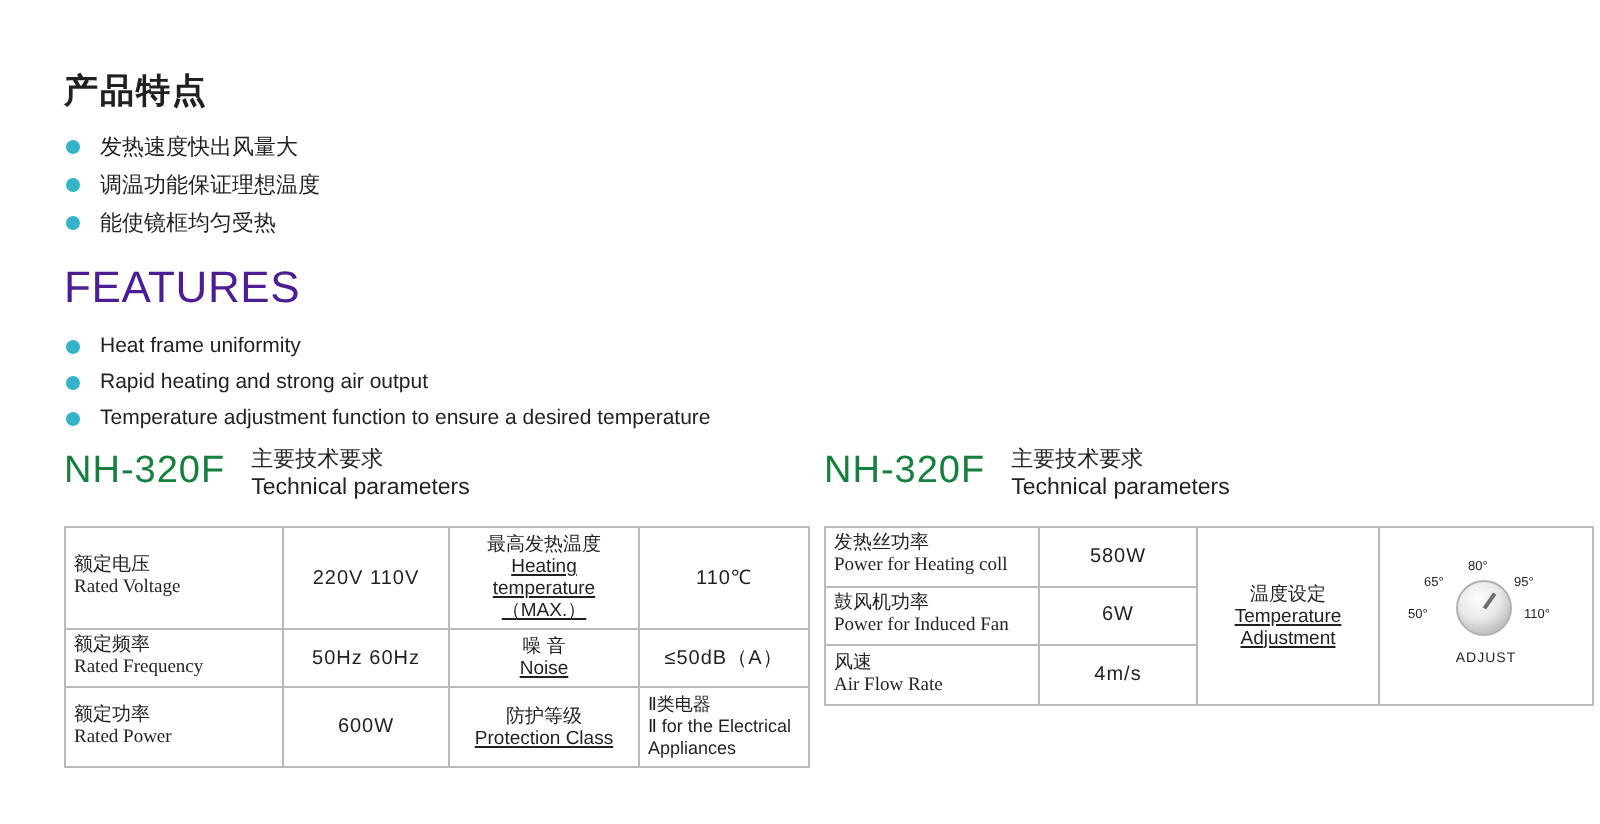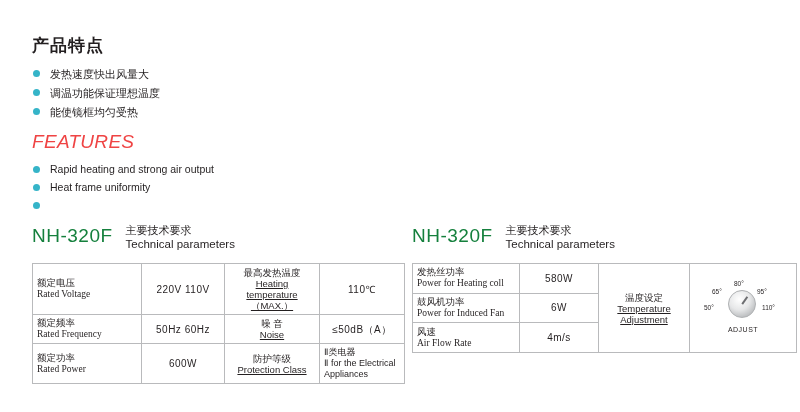--- a/index.html
+++ b/index.html
@@ -30,27 +30,26 @@
   }
   .features-title-cn {
     font-size: 17px;
     font-weight: bold;
     letter-spacing: 1px;
     color: #231f20;
     margin: 0 0 9px 0;
     line-height: 1.2;
   }
   .features-title-en {
-    font-size: 19px;
+    font-size: 22px;
     font-weight: normal;
-    color: #ef4444;
+    color: #4c1d95;
     margin: 10px 0 7px 0;
     line-height: 1.2;
     letter-spacing: 0.3px;
-    font-style: italic;
   }
   ul.bullets {
     list-style: none;
     margin: 0;
     padding: 0;
   }
   ul.bullets li {
     position: relative;
     padding-left: 18px;
     font-size: 10.5px;
@@ -220,23 +219,23 @@
 
     <ul class="bullets cn">
       <li><span class="dot"></span><span>发热速度快出风量大</span></li>
       <li><span class="dot"></span><span>调温功能保证理想温度</span></li>
       <li><span class="dot"></span><span>能使镜框均匀受热</span></li>
     </ul>
 
     <div class="features-title-en">FEATURES</div>
 
     <ul class="bullets">
+      <li><span class="dot"></span><span>Heat frame uniformity</span></li>
       <li><span class="dot"></span><span>Rapid heating and strong air output</span></li>
-      <li><span class="dot"></span><span>Heat frame uniformity</span></li>
-      <li><span class="dot"></span></li>
+      <li><span class="dot"></span><span>Temperature adjustment function to ensure a desired temperature</span></li>
     </ul>
   </div>
 
   <div class="spec-block spec-left">
     <div class="spec-head">
       <div class="model">NH-320F</div>
       <div class="params">
         <span class="p-cn">主要技术要求</span>
         <span class="p-en">Technical parameters</span>
       </div>

